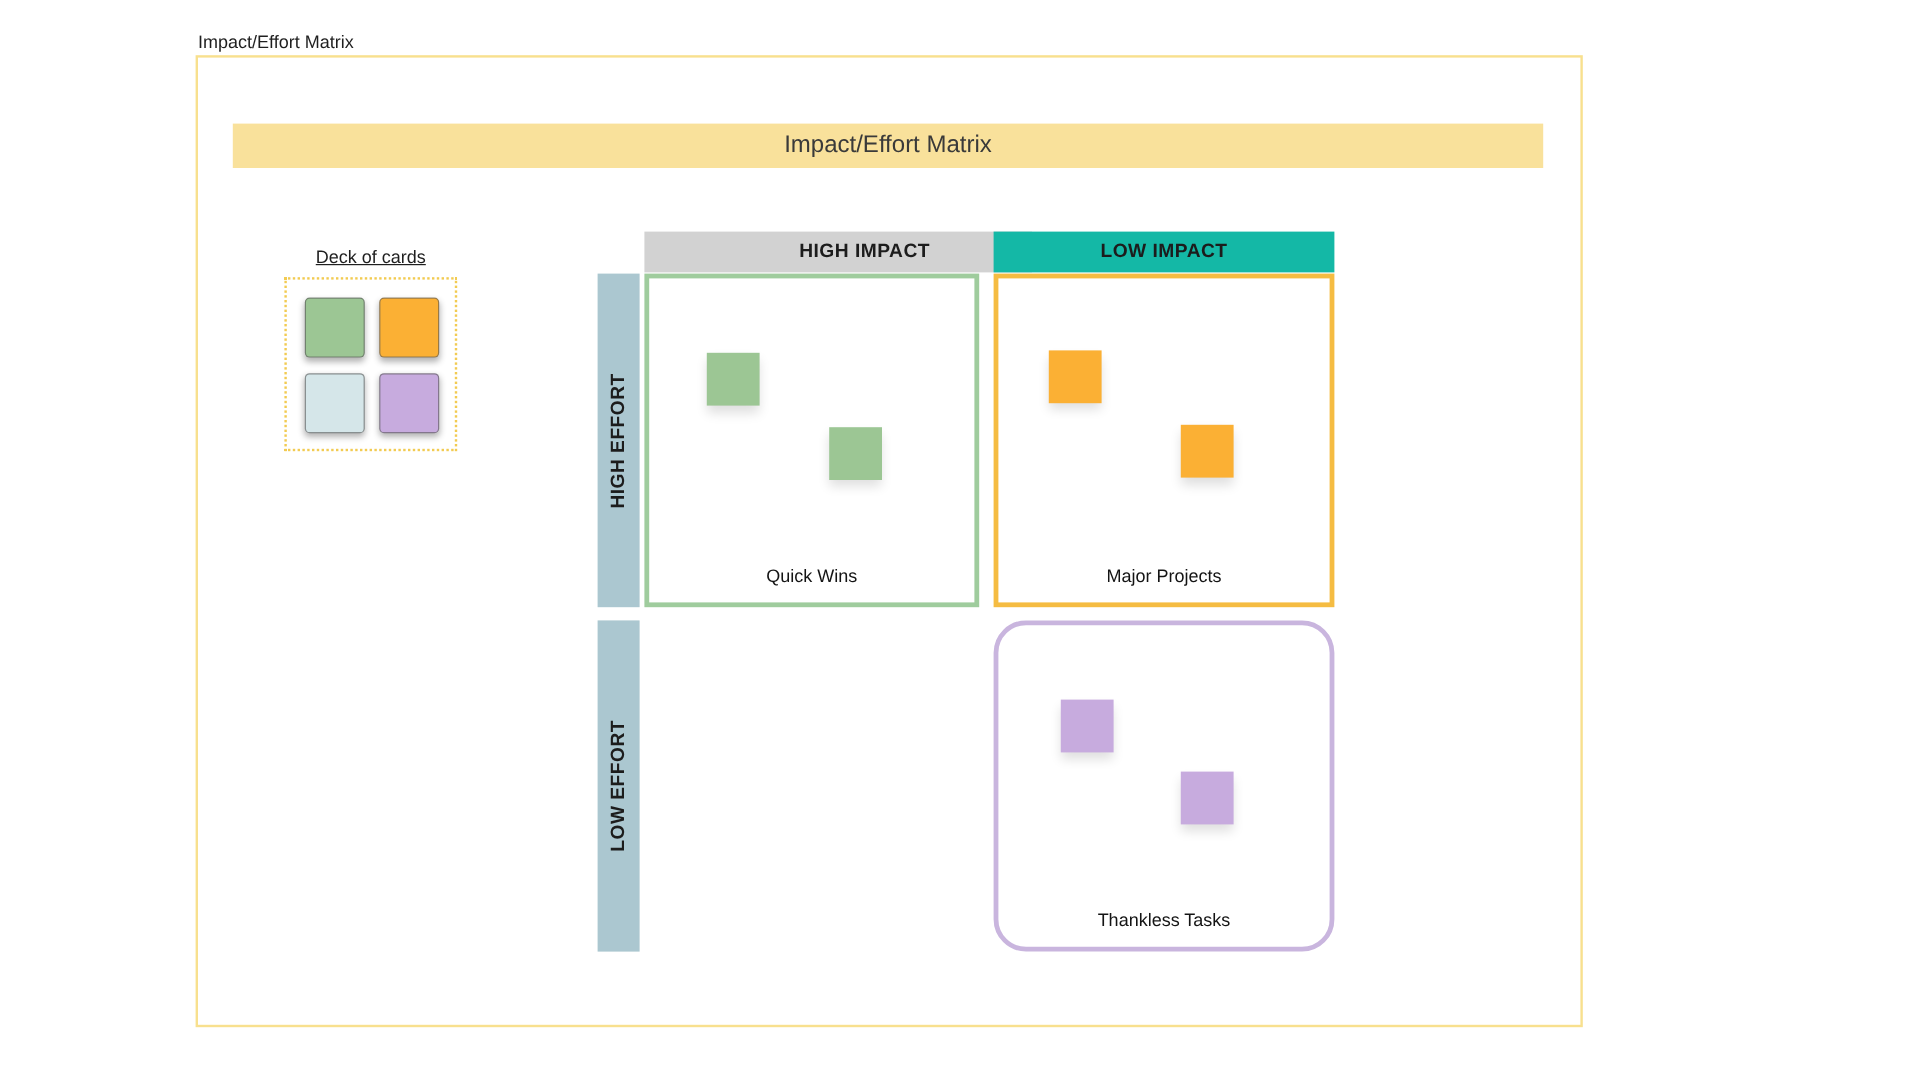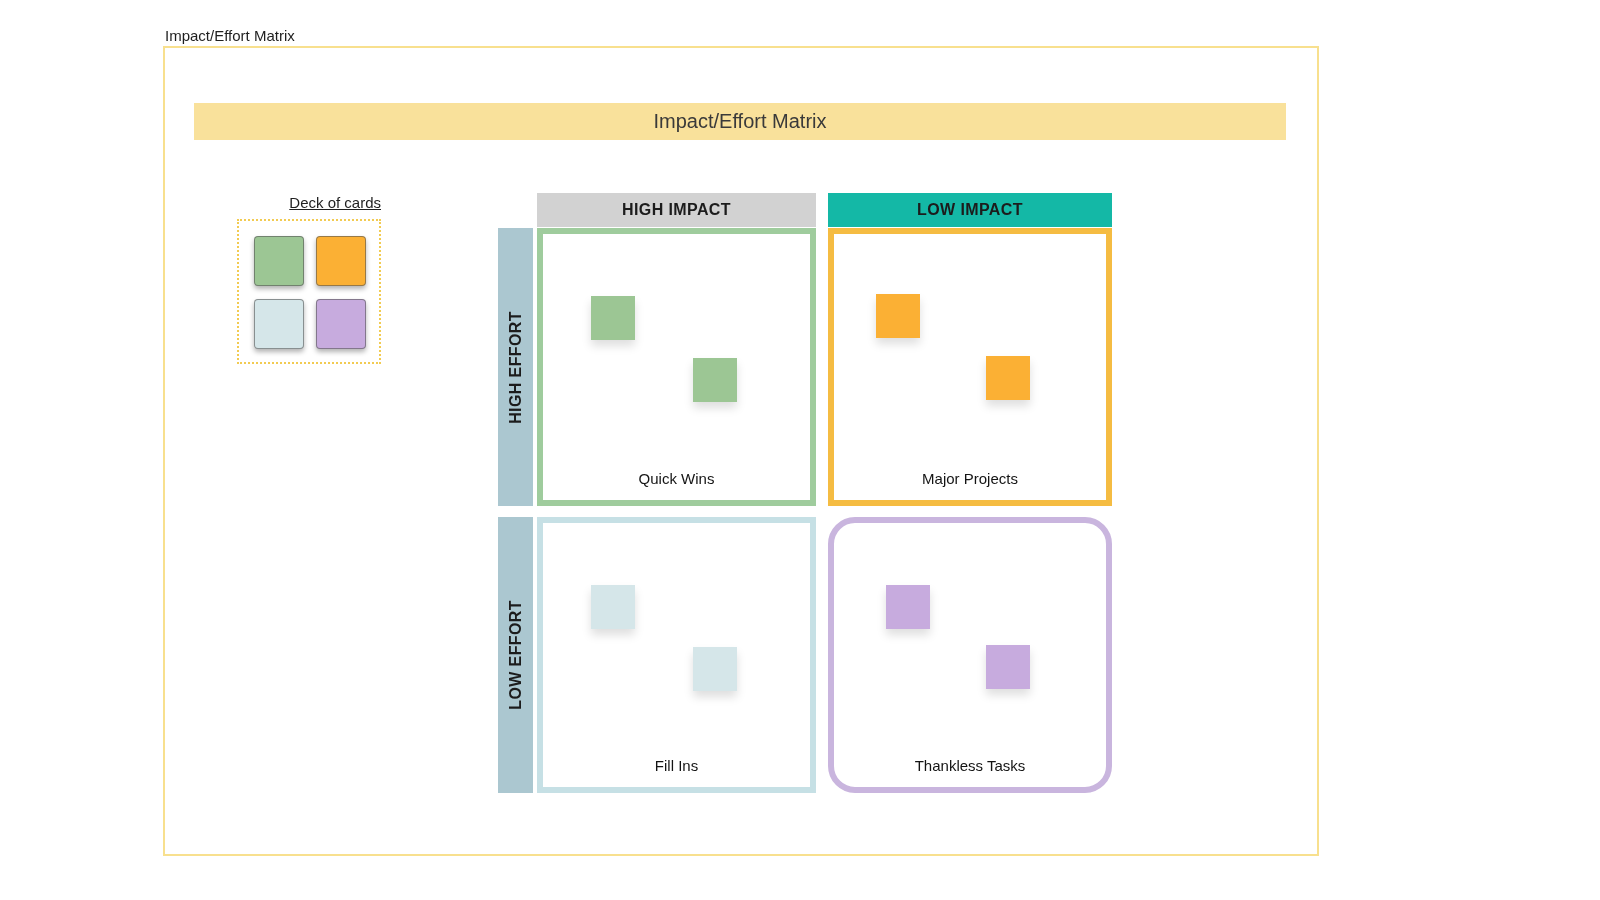--- a/index.html
+++ b/index.html
@@ -16,52 +16,52 @@
     position:absolute; left:163px; top:46px; width:1152px; height:806px;
     border:2px solid #F8E08E; background:#ffffff;
   }
   .banner {
     position:absolute; left:29px; top:55px; width:1092px; height:37px;
     background:#F9E19B; display:flex; align-items:center; justify-content:center;
     font-size:20px; color:#3a3a3a;
   }
   .deck { position:absolute; left:72px; top:146px; width:144px; }
   .deck-label {
-    text-align:right; font-size:15px; color:#1f1f1f;
-    text-decoration:underline; margin-bottom:8px;
+    text-align:center; font-size:15px; color:#1f1f1f;
+    text-decoration:underline; margin-bottom:8px;margin-top:12px;
   }
   .deck-box {
     height:145px; box-sizing:border-box; border:2px dotted #F2CB52;
     display:grid; grid-template-columns:48px 48px; grid-template-rows:48px 48px;
     justify-content:space-evenly; align-content:space-evenly;
   }
   .deck-card {
     width:48px; height:48px; border-radius:4px;
     border:1px solid rgba(85,85,85,0.6);
     box-shadow:0 3px 5px rgba(0,0,0,0.30);
   }
   .matrix { position:absolute; left:333px; top:145px; width:616px; height:602px; }
   .col-header {
     position:absolute; height:34px; background:#D2D2D2;
     display:flex; align-items:center; justify-content:center;
     font-weight:bold; font-size:16px; letter-spacing:0.4px; color:#1c1c1c;
   }
-  .col-header.c1 { left:39px; top:0; width:279px; }
+  .col-header.c1 { left:39px; top:0; width:279px;padding-left:44px; }
   .col-header.c2 { left:330px; top:0; width:284px; }
   .row-header {
     position:absolute; left:0; width:35px; background:#ABC7D0;
     display:flex; align-items:center; justify-content:center;
     font-weight:bold; font-size:16px; letter-spacing:0.4px; color:#1c1c1c;
   }
   .row-header.r1 { top:35px; height:278px; }
   .row-header.r2 { top:324px; height:276px; }
   .row-header span { writing-mode:vertical-rl; transform:rotate(180deg); white-space:nowrap; }
   .quadrant {
     position:absolute; background:#ffffff;
-    border:6px solid #ec4899; box-sizing:border-box;
+    border:4px solid #ec4899; box-sizing:border-box;
   }
   .quadrant.q1 { left:39px;  top:35px;  width:279px; height:278px; }
   .quadrant.q2 { left:330px; top:35px;  width:284px; height:278px;padding-left:16px; }
   .quadrant.q3 { left:39px;  top:324px; width:279px; height:276px; }
   .quadrant.q4 { left:330px; top:324px; width:284px; height:276px; }
   .q-label {
     position:absolute; left:0; right:0; bottom:13px; text-align:center;
     font-size:15px; color:#141414;
   }
   .note-card {
@@ -109,25 +109,20 @@
     <div class="quadrant q1" style="border-color: rgb(159, 204, 157);">
       <div class="q-label">Quick Wins</div>
     <div class="note-card" style="left: 48px; top: 62px; background: rgb(156, 198, 148);"></div>
         <div class="note-card" style="left: 150px; top: 124px; background: rgb(156, 198, 148);"></div>
       </div>
     <div class="quadrant q2" style="border-color: rgb(245, 188, 66);">
       <div class="q-label">Major Projects</div>
     <div class="note-card" style="left: 42px; top: 60px; background: rgb(251, 176, 52);"></div>
         <div class="note-card" style="left: 152px; top: 122px; background: rgb(251, 176, 52);"></div>
       </div>
-    <div class="quadrant q3" style="border-color: rgb(198, 224, 229);">
-      <div class="q-label">Fill Ins</div>
-    <div class="note-card" style="left: 48px; top: 62px; background: rgb(213, 230, 233);"></div>
-        <div class="note-card" style="left: 150px; top: 124px; background: rgb(213, 230, 233);"></div>
-      </div>
     <div class="quadrant q4" style="border-color: rgb(201, 181, 222); border-radius: 27px;">
       <div class="q-label">Thankless Tasks</div>
     <div class="note-card" style="left: 52px; top: 62px; background: rgb(199, 171, 222);"></div>
         <div class="note-card" style="left: 152px; top: 122px; background: rgb(199, 171, 222);"></div>
       </div>
 
   </div>
 </div>
 
 </body></html>

